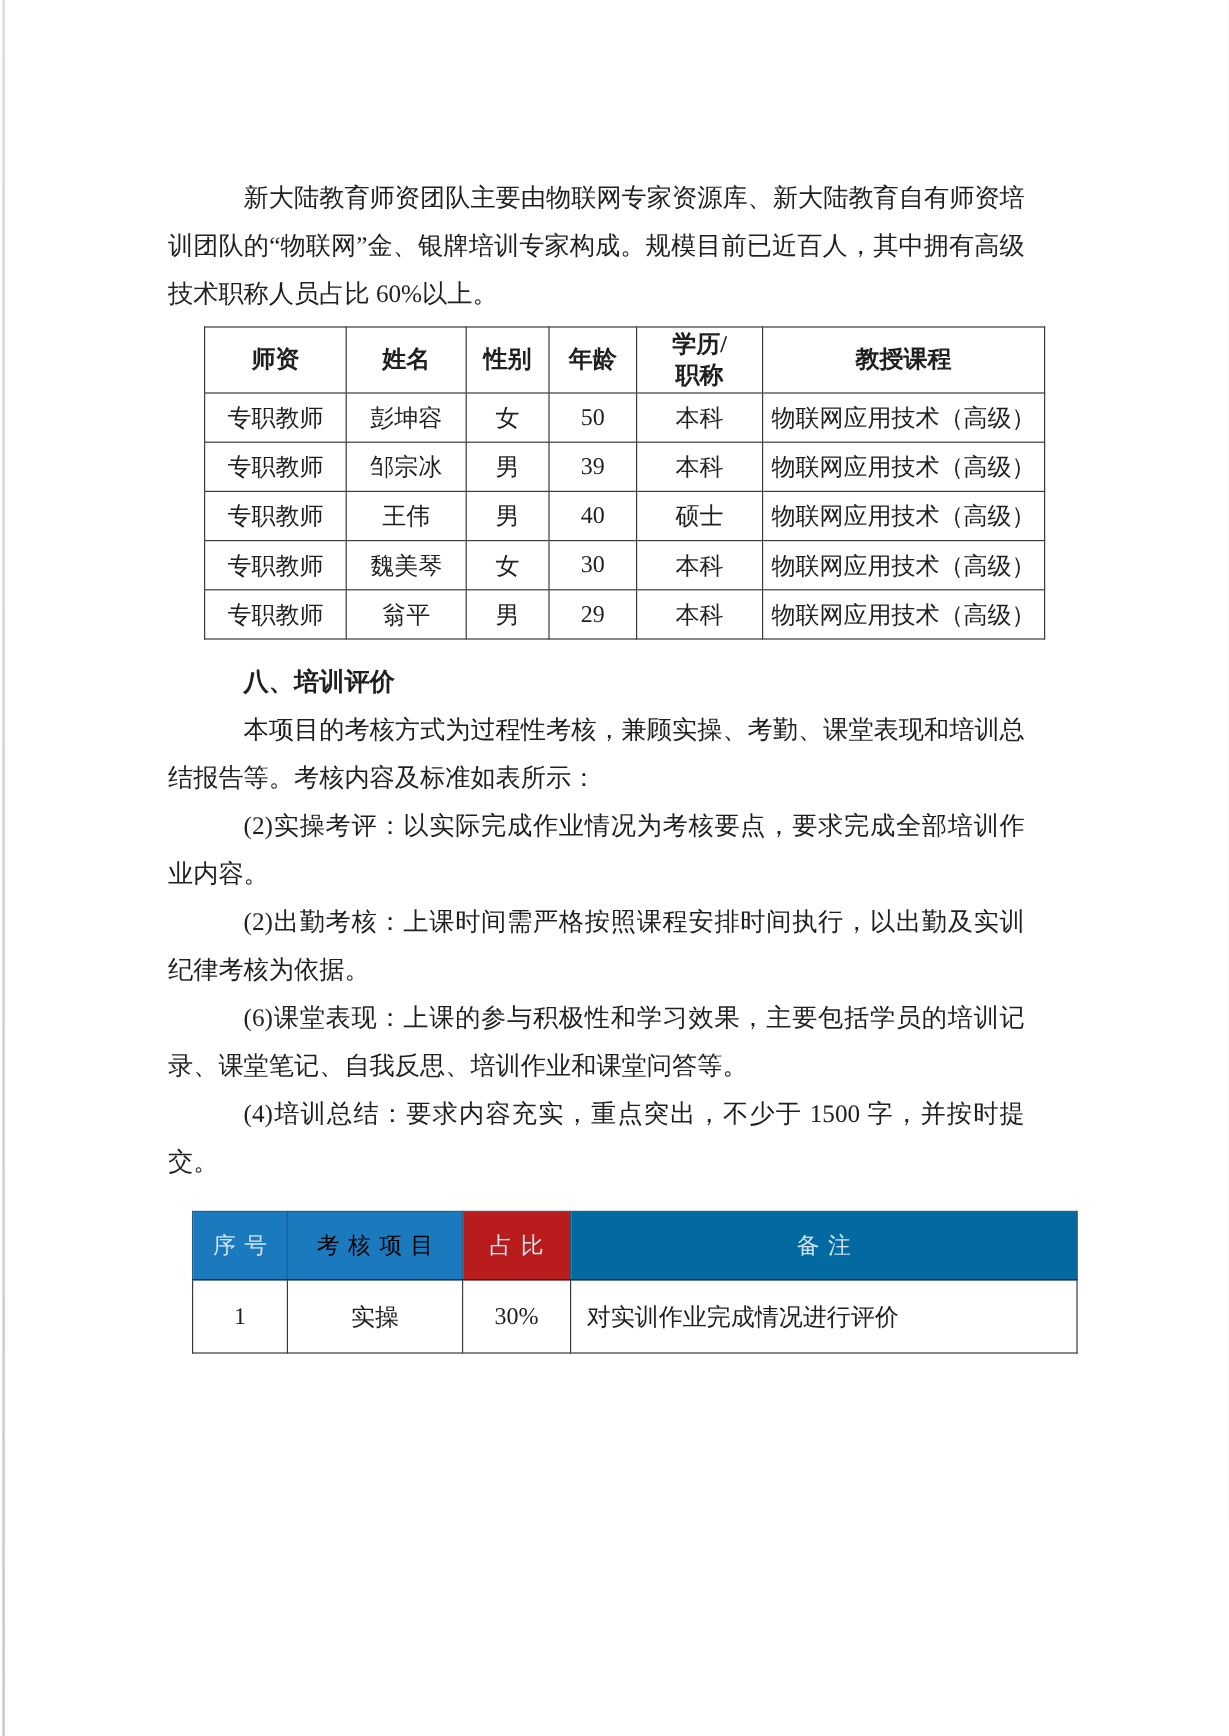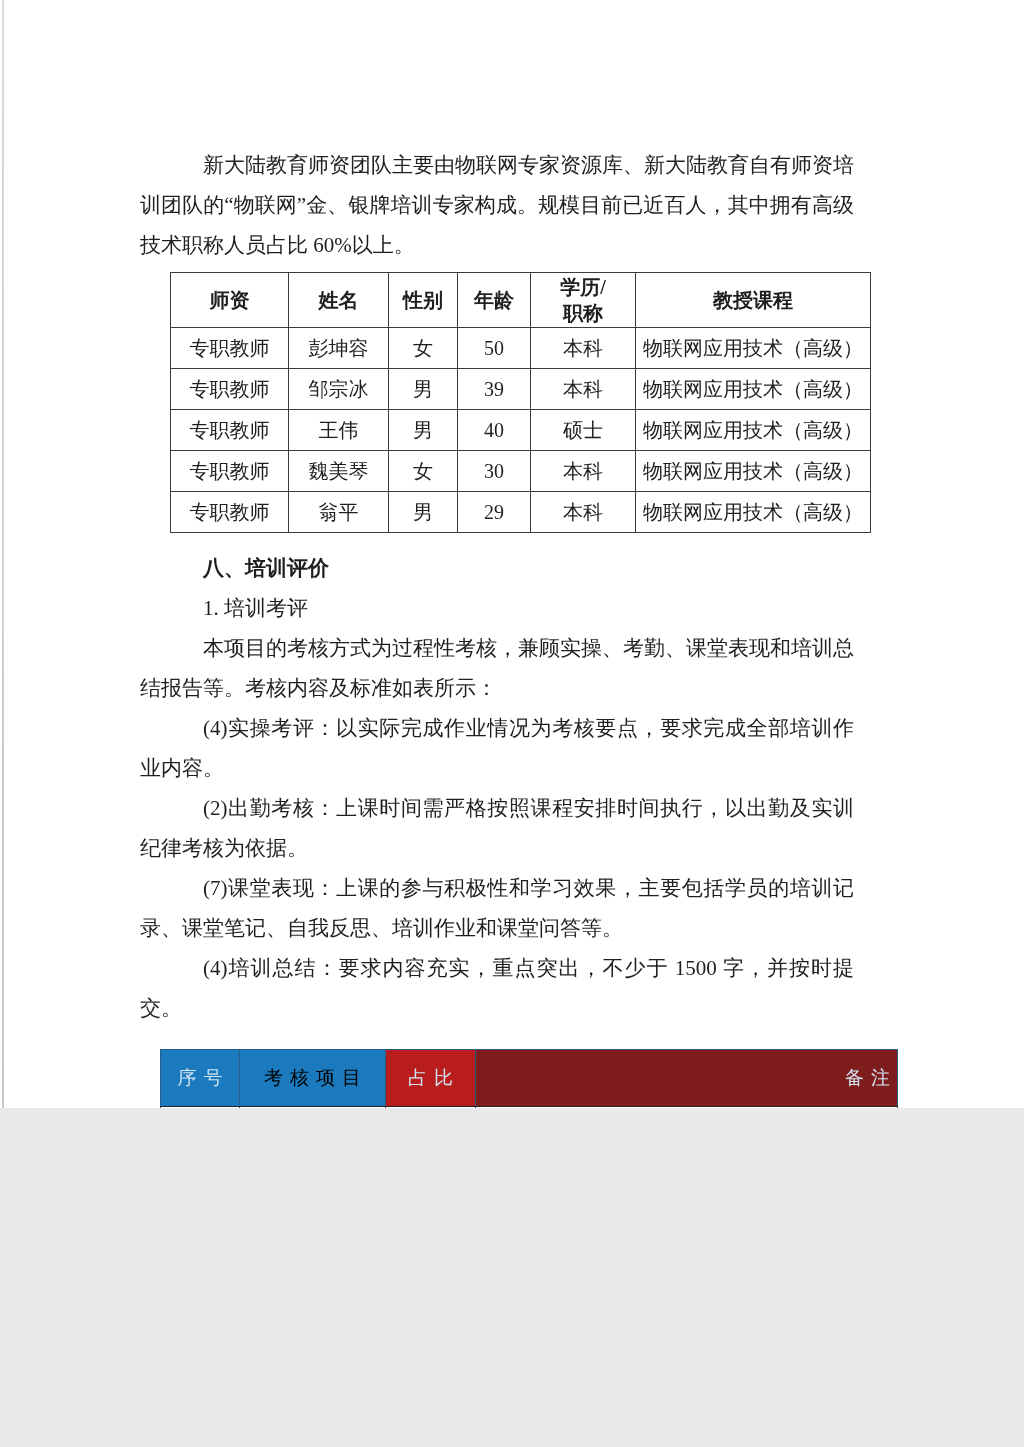--- a/index.html
+++ b/index.html
@@ -1,18 +1,18 @@
 <!DOCTYPE html>
 <html><head>
 <meta charset="utf-8">
 <style>
   html,body{margin:0;padding:0;background:#e9e9e9;}
   .page{
     position:relative;
-    width:1024px;height:1108px;
+    width:1024px;height:1447px;
     background:#ffffff;
     font-family:"Liberation Serif","DejaVu Serif",serif;
     color:#1f1f1f;
     overflow:hidden;
     box-sizing:border-box;
   }
   .scan-edge{
     position:absolute;left:2px;top:0;width:2px;height:100%;
     background:linear-gradient(#bbb,#999);opacity:.55;
   }
@@ -119,41 +119,40 @@
           <td>男</td>
           <td>29</td>
           <td>本科</td>
           <td>物联网应用技术（高级）</td>
         </tr>
       </tbody>
     </table>
 
 
     <p class="indent bold sec-heading">八、培训评价</p>
-    <p class="indent sub-line">1. 培训考评</p>
     <p class="indent">本项目的考核方式为过程性考核，兼顾实操、考勤、课堂表现和培训总结报告等。考核内容及标准如表所示：</p>
 
-    <p class="indent">(4)实操考评：以实际完成作业情况为考核要点，要求完成全部培训作业内容。</p>
+    <p class="indent">(2)实操考评：以实际完成作业情况为考核要点，要求完成全部培训作业内容。</p>
     <p class="indent">(2)出勤考核：上课时间需严格按照课程安排时间执行，以出勤及实训纪律考核为依据。</p>
-    <p class="indent">(7)课堂表现：上课的参与积极性和学习效果，主要包括学员的培训记录、课堂笔记、自我反思、培训作业和课堂问答等。</p>
+    <p class="indent">(6)课堂表现：上课的参与积极性和学习效果，主要包括学员的培训记录、课堂笔记、自我反思、培训作业和课堂问答等。</p>
     <p class="indent">(4)培训总结：要求内容充实，重点突出，不少于 1500 字，并按时提交。</p>
 
     <table class="assess-table">
       <colgroup>
         <col style="width:79px">
           <col style="width:146px">
           <col style="width:90px">
           <col style="width:422px">
       </colgroup>
       <thead>
         <tr class="assess-head">
           <th style="background: rgb(27, 122, 189); color: rgb(210, 228, 242);">序号</th>
           <th style="background: rgb(27, 122, 189); color: #000000;">考核项目</th>
           <th style="background: #b91c1c; color: rgb(210, 228, 242);">占比</th>
-          <th style="background: #7f1d1d; color: rgb(210, 228, 242); text-align: right;">备注</th>
+          <th style="background: #0369a1; color: rgb(210, 228, 242);">备注</th>
         </tr>
       </thead>
       <tbody>
         <tr>
           <td>1</td>
           <td>实操</td>
           <td>30%</td>
           <td class="remark">对实训作业完成情况进行评价</td>
         </tr>
       </tbody>

